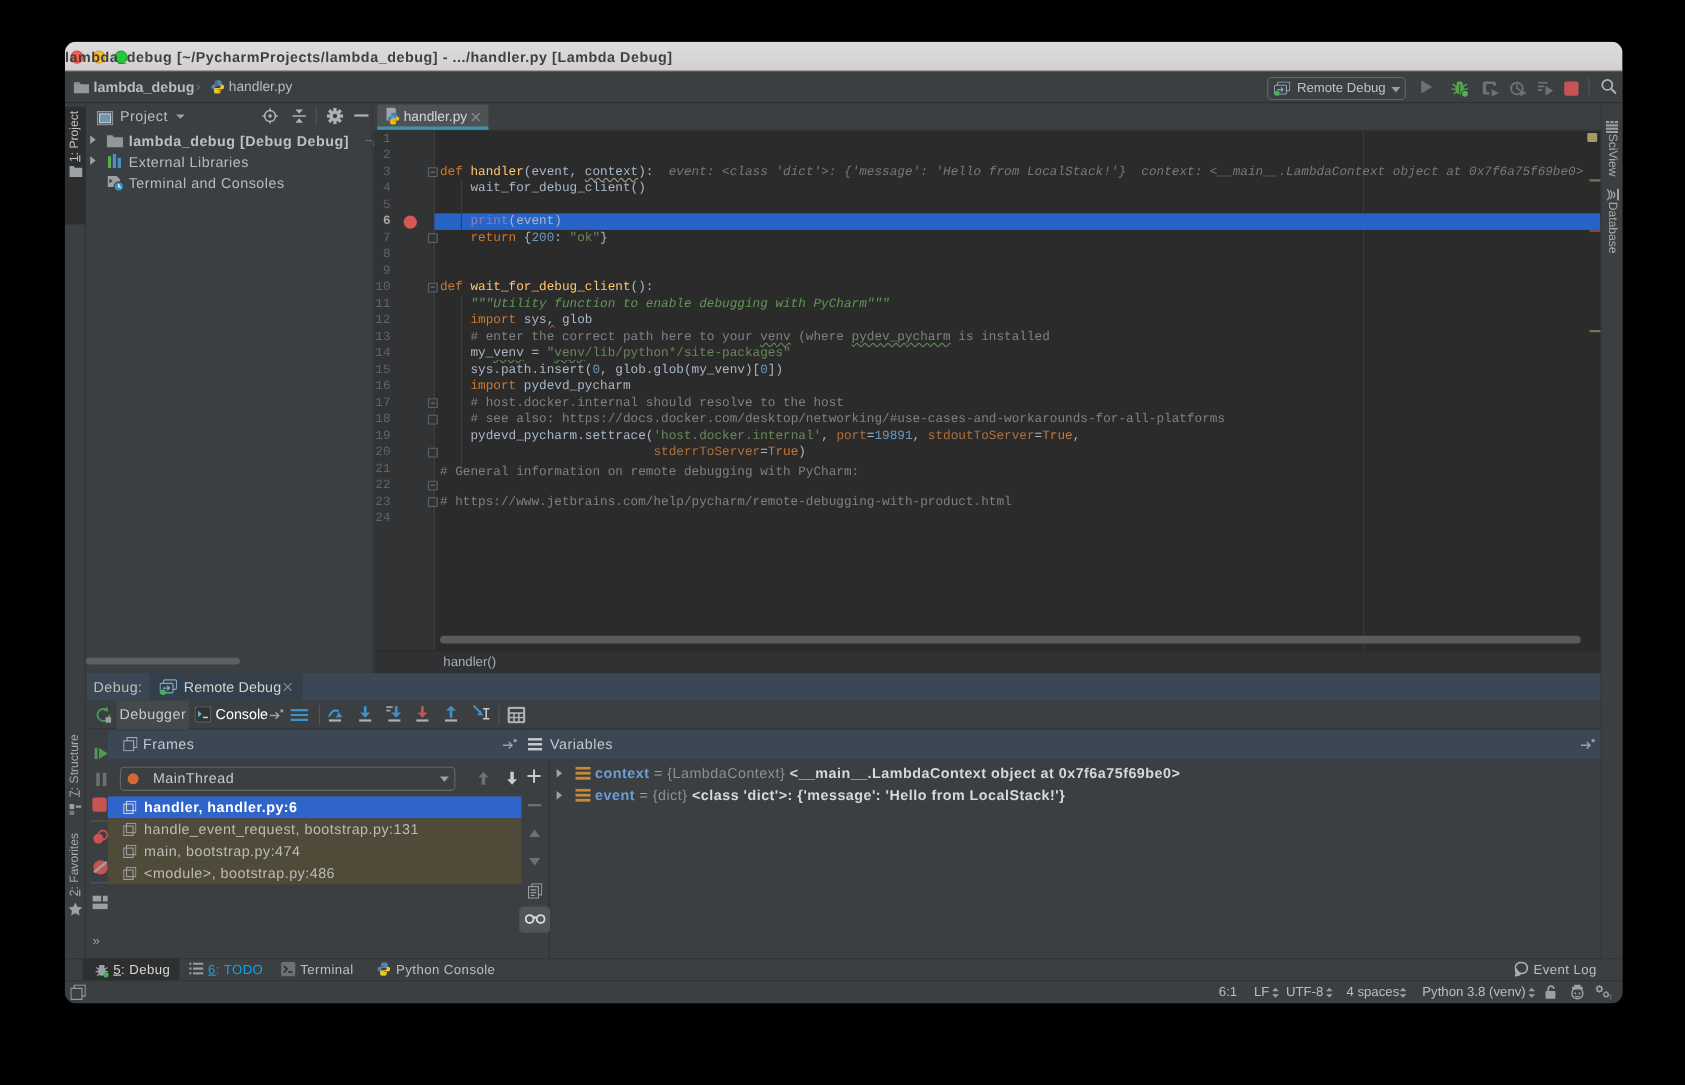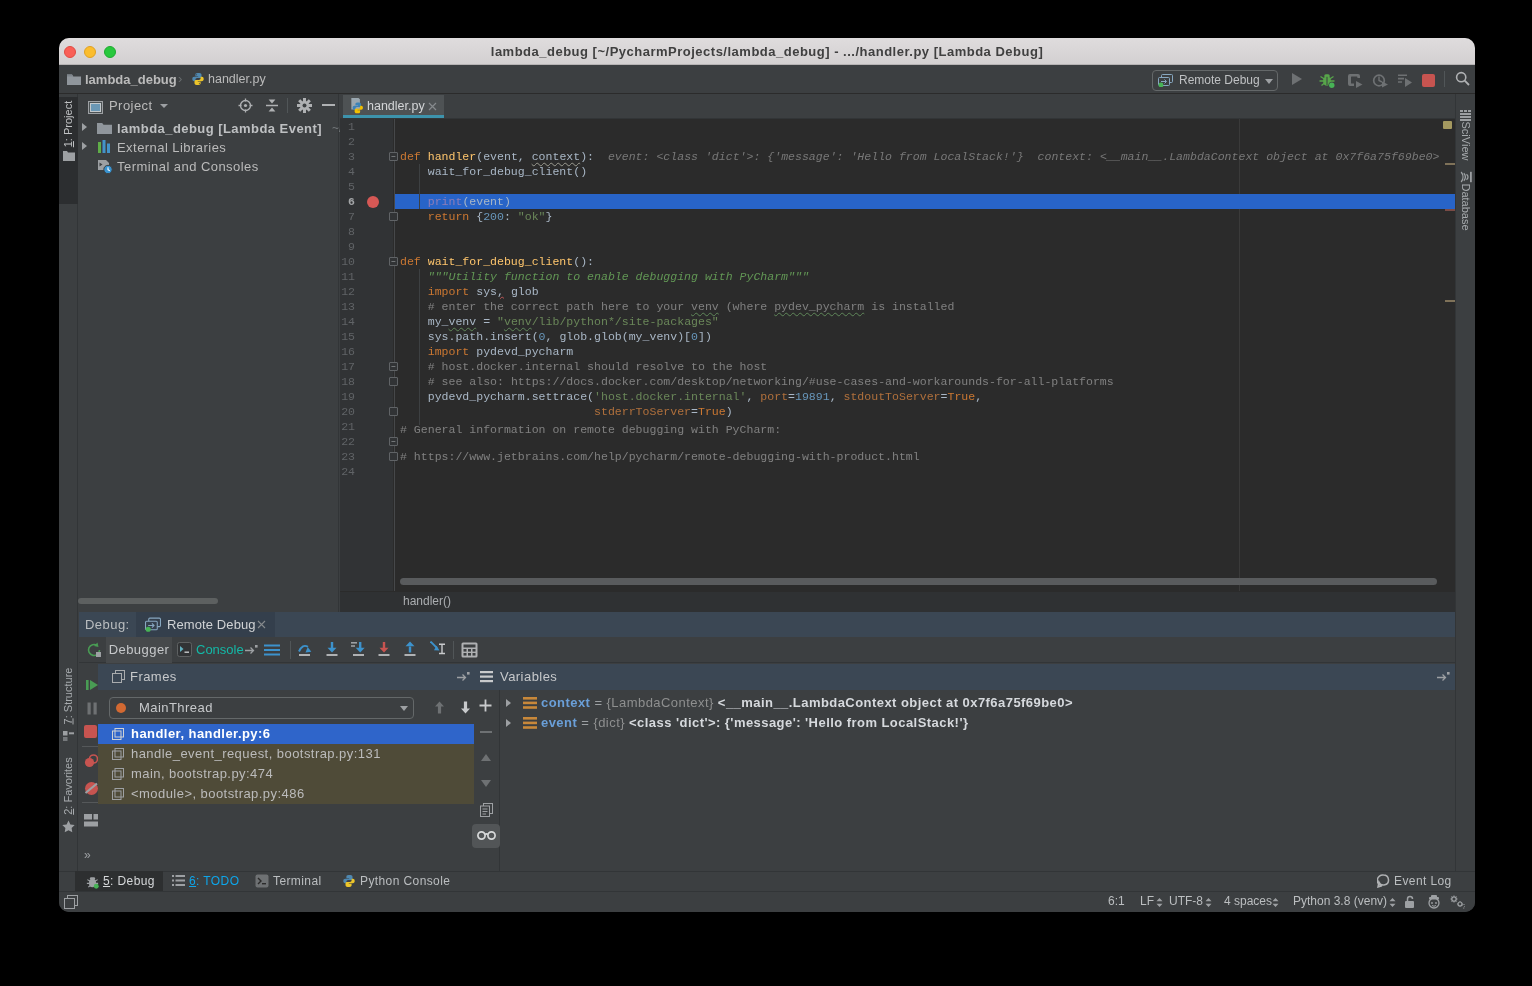--- a/index.html
+++ b/index.html
@@ -25,21 +25,21 @@
 .ico{position:absolute}
 .tri-r{width:0;height:0;border-top:4px solid transparent;border-bottom:4px solid transparent;border-left:5px solid #9da0a3}
 svg{display:block}
 </style></head><body>
 <div id="win">
 
 <div class="ab" style="left:0;top:0;width:1416px;height:27px;background:linear-gradient(#dfdcdd,#d3d0d1);border-bottom:1px solid #b6b3b4"></div>
 <div class="tl" style="left:5px;top:8px;background:#f95f57;border:0.5px solid #e04b42"></div>
 <div class="tl" style="left:25px;top:8px;background:#fbbd2e;border:0.5px solid #dfa023"></div>
 <div class="tl" style="left:45px;top:8px;background:#28c83d;border:0.5px solid #1eaa30"></div>
-<div class="ab" style="left:0;top:0;width:1416px;height:27px;line-height:27px;text-align:center;
+<div class="ab" style="left:0;top:0;width:1416px;height:27px;line-height:27px;text-align:left;
  font-size:13px;letter-spacing:.5px;font-weight:bold;color:#404040">lambda_debug [~/PycharmProjects/lambda_debug] - .../handler.py [Lambda Debug]</div>
 
 <div class="ab" style="left:0;top:27px;width:1416px;height:29px;background:#3c3f41;border-bottom:1px solid #2b2b2b"></div>
 <svg class="ico" style="left:8px;top:35px" width="14" height="12" viewBox="0 0 14 12">
  <path d="M0 1.5 h5 l1.3 2 H14 V12 H0 z" fill="#90969c"></path>
       <path d="M0 1.5 h5 l1.3 2 H0 z" fill="#7e858c"></path>
     </svg>
 <div class="ab" style="left:26px;top:27px;height:29px;line-height:29px;font-size:13px;letter-spacing:0;font-weight:bold;color:#bbbbbb">lambda_debug</div>
 <div class="ab" style="left:119px;top:27px;height:29px;line-height:27px;font-size:13px;letter-spacing:.45px;color:#686c6e">›</div>
 <svg class="ico" style="left:132px;top:34px" width="14" height="14" viewBox="0 0 14 14">
@@ -135,21 +135,21 @@
         </g>
         <circle cx="7.5" cy="7.5" r="2" fill="#3c3f41"></circle>
       </g>
     </svg>
 <div class="ab" style="left:263px;top:66px;width:13px;height:2px;background:#afb1b3"></div>
 
 <div class="ab tri-r" style="left:23px;top:85px"></div>
 <svg class="ico" style="left:38px;top:84px" width="15" height="12" viewBox="0 0 15 12">
  <path d="M0 1 h5.2 l1.3 1.8 H15 V12 H0z" fill="#90969c"></path>
     </svg>
-<div class="ab" style="left:58px;top:81px;height:19px;line-height:19px;font-size:13px;letter-spacing:.45px;font-weight:bold;color:#bec0c2">lambda_debug [Lambda Event]</div>
+<div class="ab" style="left:58px;top:81px;height:19px;line-height:19px;font-size:13px;letter-spacing:.45px;font-weight:bold;color:#bec0c2">lambda_debug [Debug Debug]</div>
 <div class="ab" style="left:273px;top:81px;height:19px;line-height:19px;font-size:12px;color:#73777a">~/</div>
 <div class="ab tri-r" style="left:23px;top:104px"></div>
 <svg class="ico" style="left:39px;top:102px" width="13" height="13" viewBox="0 0 13 13">
  <rect x="0" y="2" width="3" height="11" fill="#5fad48"></rect>
       <rect x="4.5" y="0" width="3" height="13" fill="#4393c9"></rect>
  <rect x="9" y="3.5" width="3" height="9.5" fill="#4393c9"></rect>
     </svg>
 <div class="ab" style="left:58px;top:100px;height:19px;line-height:19px;font-size:13px;letter-spacing:.45px;color:#bbbbbb">External Libraries</div>
 <svg class="ico" style="left:38px;top:121px" width="16" height="15" viewBox="0 0 16 15">
  <path d="M1 1 h8 l3 3 v7 H1z" fill="#9da0a3"></path>
@@ -288,21 +288,21 @@
  <path d="M11.5 0.5 l1 4.5 -4.5-1z" fill="#499c54"></path>
  <rect x="10" y="10" width="5" height="5" fill="#9da0a3"></rect>
     </svg>
 <div class="ab" style="left:47px;top:599px;width:66px;height:26px;background:#46494b"></div>
 <div class="ab" style="left:47px;top:599px;width:66px;height:26px;line-height:26px;font-size:13px;letter-spacing:.45px;color:#c6c8ca;text-align:center">Debugger</div>
 <svg class="ico" style="left:118px;top:604px" width="15" height="15" viewBox="0 0 15 15">
  <rect x="0.5" y="0.5" width="14" height="14" rx="2" fill="#313335" stroke="#5e6162"></rect>
  <path d="M3 4 l3.5 3 -3.5 3z" fill="#62b0bf"></path>
       <rect x="7.5" y="9.5" width="4.5" height="1.4" fill="#c8cacc"></rect>
     </svg>
-<div class="ab" style="left:137px;top:599px;height:26px;line-height:26px;font-size:13px;letter-spacing:0;color:#14b8a6">Console</div>
+<div class="ab" style="left:137px;top:599px;height:26px;line-height:26px;font-size:13px;letter-spacing:0;color:#ffffff">Console</div>
 <svg class="ico" style="left:186px;top:606px" width="13" height="12" viewBox="0 0 13 12">
  <path d="M0 6.5 h8 M5.5 3.5 l3 3 -3 3" stroke="#9da0a3" stroke-width="1.3" fill="none"></path>
  <rect x="10" y="1" width="2.6" height="2.6" fill="#9da0a3"></rect>
     </svg>
 <svg class="ico" style="left:205px;top:605px" width="16" height="14" viewBox="0 0 16 14">
  <g stroke="#3c92cc" stroke-width="2">
         <path d="M0 2.5 h16 M0 7 h16 M0 11.5 h16"></path>
       </g>
     </svg>
 <div class="sep-v" style="left:231px;top:603px;height:18px"></div>

